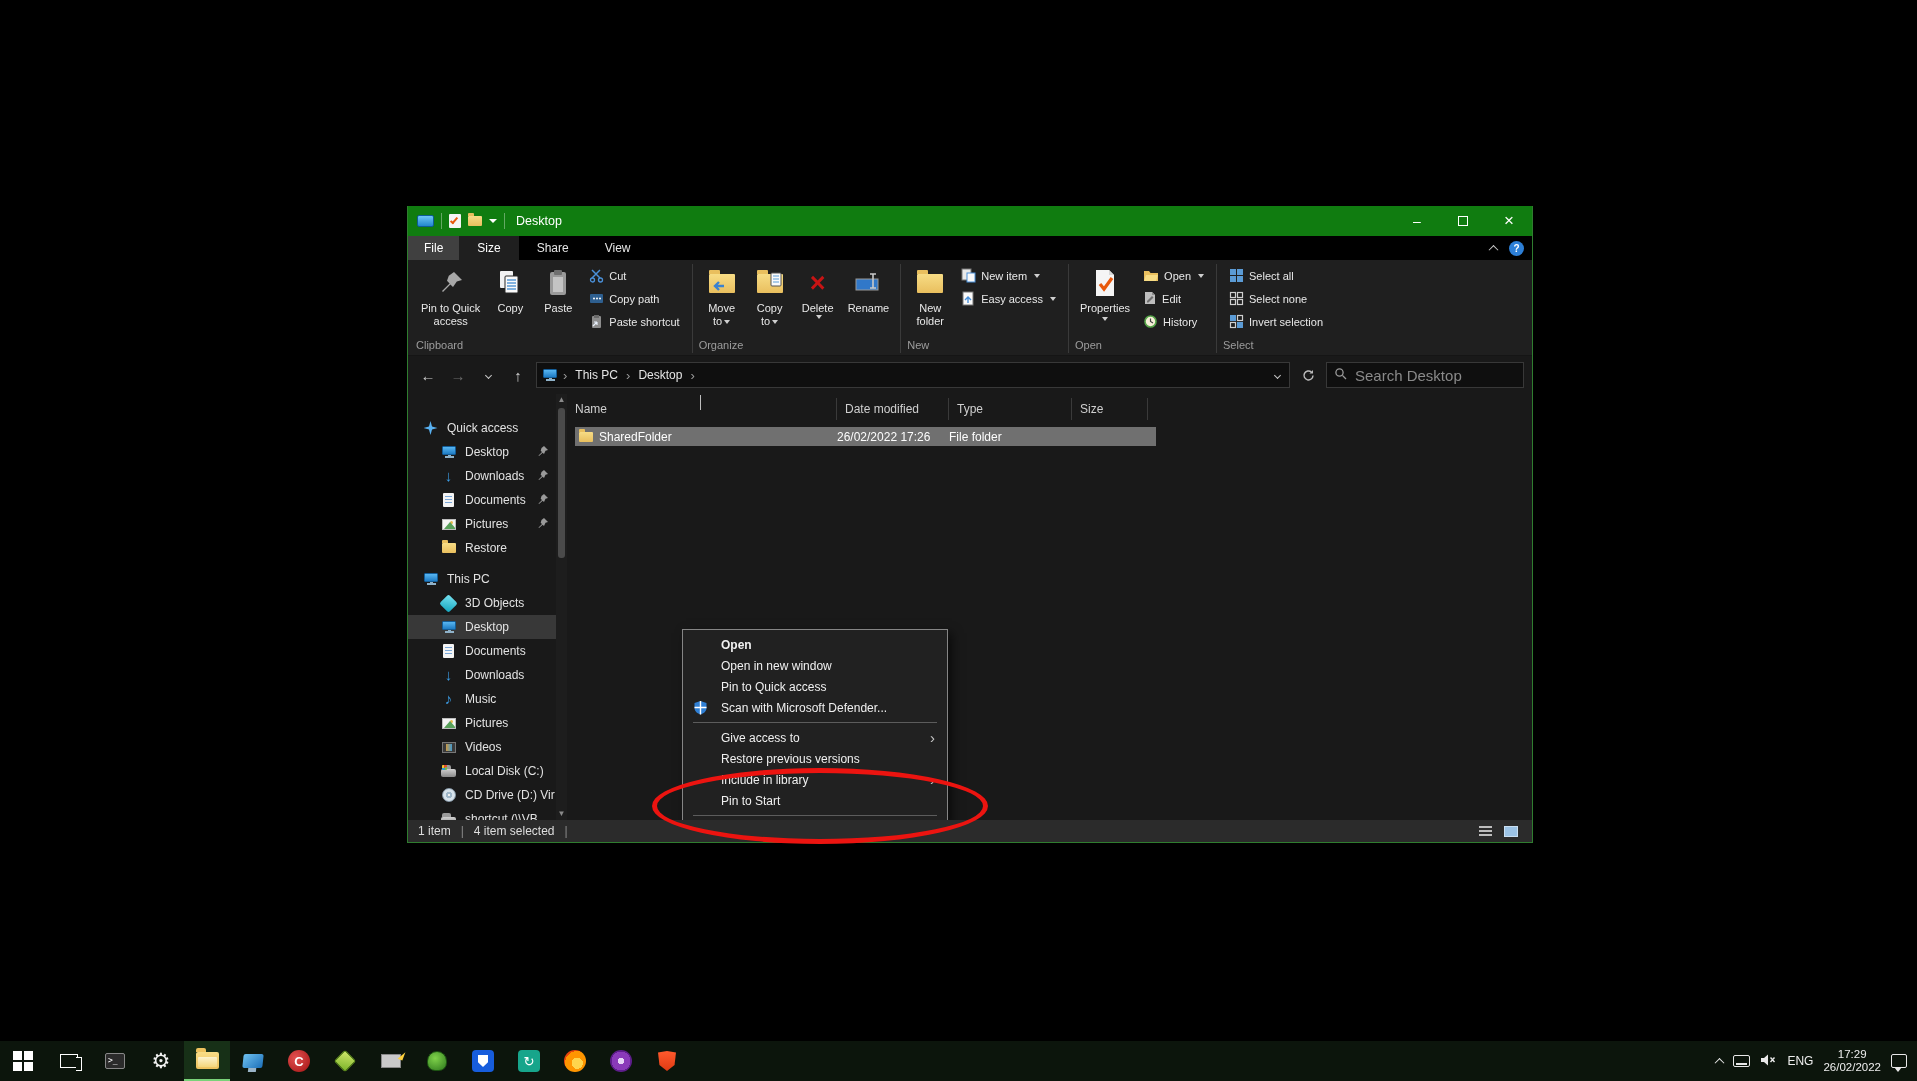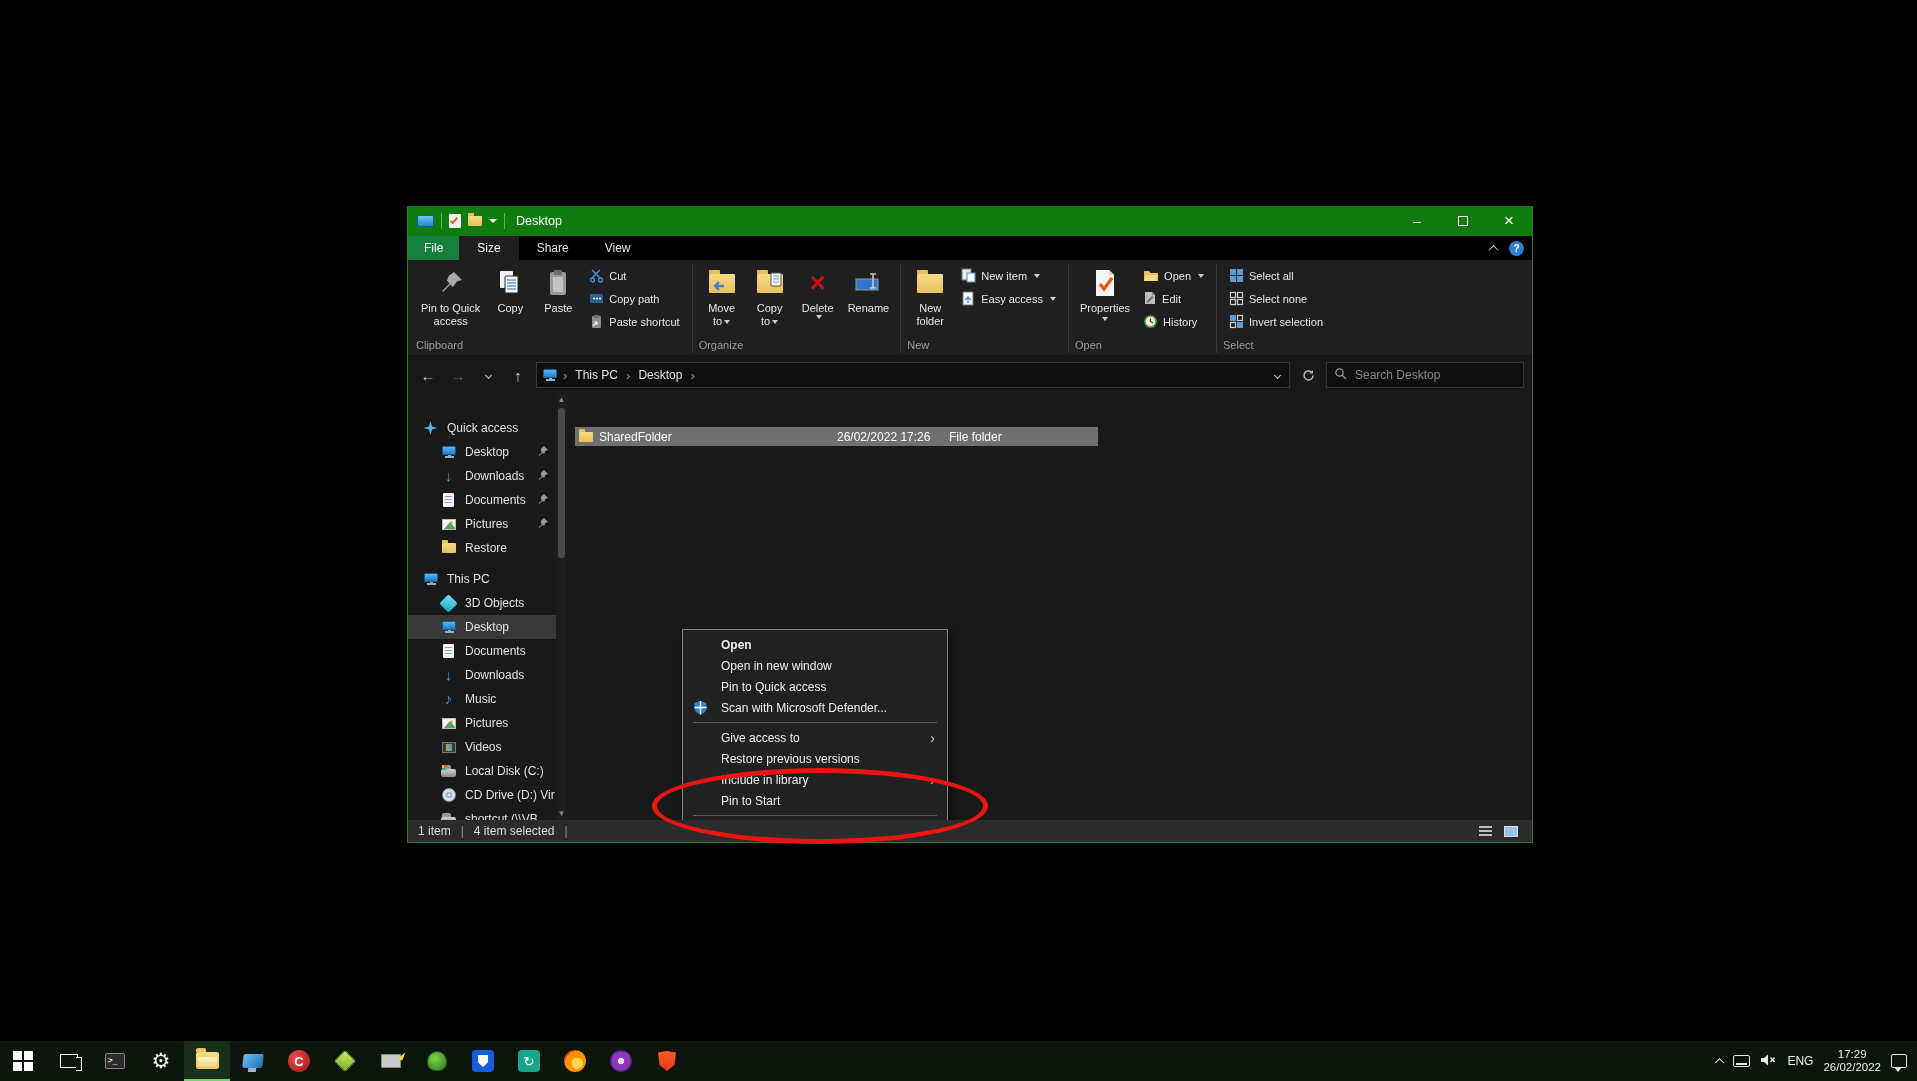--- a/index.html
+++ b/index.html
@@ -22,21 +22,21 @@
   .qat-page{width:12px;height:14px;background:#f5f5f5;border-radius:1px;position:relative}
   .qat-page .chk{position:absolute;left:3px;top:2px}
   .chk{width:4px;height:8px;border-right:2px solid #e8590c;border-bottom:2px solid #e8590c;transform:rotate(40deg)}
   .fold{position:relative;width:14px;height:10px;background:linear-gradient(#f7dc85,#e9bf5e);border-radius:1px}
   .fold::before{content:"";position:absolute;top:-3px;left:0;width:6px;height:3px;background:#e9bf5e;border-radius:1px 1px 0 0}
   .dropcaret{width:0;height:0;border-left:4px solid transparent;border-right:4px solid transparent;border-top:4px solid #fff}
 
   
   .tabrow{height:24px;background:#000;display:flex;align-items:stretch;color:#e5e5e5;font-size:12px;position:relative}
   .tab{padding:0 18px;display:flex;align-items:center;cursor:default}
-  .tab.file{background:#15803d;color:#fff;padding:0 16px}
+  .tab.file{background:#404040;color:#fff;padding:0 16px}
   .tab.active{background:#1f1f1f;color:#fff}
   .tabrow .rgt{position:absolute;right:8px;top:0;height:24px;display:flex;align-items:center;gap:12px}
   .chev{width:7px;height:7px;border-right:1.6px solid #c8c8c8;border-bottom:1.6px solid #c8c8c8}
   .chev.up{transform:rotate(-135deg) translate(-1px,-1px)}
   .helpc{width:15px;height:15px;border-radius:50%;background:#2d7fd6;color:#fff;font-size:10px;font-weight:bold;
     display:flex;align-items:center;justify-content:center}
 
   
   .ribbon{height:96px;background:#1f1f1f;display:flex;align-items:stretch;padding:0 2px;border-bottom:1px solid #151515}
   .rgroup{display:flex;flex-direction:column;padding:3px 6px 0 6px}
@@ -55,21 +55,21 @@
 
   
   .addrrow{height:38px;display:flex;align-items:center;background:#191919;padding:0 8px;gap:6px}
   .navbtn{width:24px;height:24px;display:flex;align-items:center;justify-content:center;font-size:15px;color:#cfcfcf}
   .navbtn.dim{color:#6c6c6c}
   .addrfield{flex:1;height:26px;background:#0f0f0f;border:1px solid #383838;display:flex;align-items:center;padding:0 6px;gap:6px}
   .crumb{color:#e5e5e5;font-size:12px;padding:0 2px}
   .crumbsep{color:#9a9a9a;font-size:13px}
   .addrfield .tail{flex:1}
   .searchfield{width:198px;height:26px;background:#0f0f0f;border:1px solid #383838;display:flex;align-items:center;padding:0 7px;gap:6px}
-  .searchfield input{background:transparent;border:none;outline:none;color:#0ea5e9;font-size:12px;width:100%;
+  .searchfield input{background:transparent;border:none;outline:none;color:#0ea5e9;font-size:15px;width:100%;
     font-family:"Liberation Sans",sans-serif}
   .searchfield input::placeholder{color:#8a8a8a}
 
   
   .main{position:relative;height:426px;display:flex;background:#191919;overflow:hidden}
   .sidebar{width:148px;padding-top:22px;position:relative}
   .sitem{height:24px;display:flex;align-items:center;gap:8px;color:#e2e2e2;font-size:12px;padding-left:14px;white-space:nowrap;cursor:default}
   .sitem.ind{padding-left:32px}
   .sitem.sel{background:#383838}
   .sitem .lbl{overflow:hidden;text-overflow:clip}
@@ -77,21 +77,21 @@
   .gapTop{margin-top:7px}
   .sscroll{width:11px;background:#1d1d1d;position:relative}
   .sscroll .sarr{position:absolute;left:0;width:11px;height:12px;color:#8a8a8a;font-size:8px;text-align:center;line-height:12px}
   .sscroll .thumb{position:absolute;left:2px;top:14px;width:7px;height:150px;background:#4a4a4a;border-radius:3px}
 
   .filepane{flex:1;position:relative;padding-top:4px}
   .hdr{display:flex;height:22px;color:#cfcfcf;font-size:12px;position:relative}
   .hcell{display:flex;align-items:center;padding-left:8px;border-right:1px solid #3a3a3a;height:22px}
   .sortc{position:absolute;left:133px;top:-3px}
   .chev.sm{width:5px;height:5px;border-color:#bdbdbd}
-  .frow{position:absolute;left:8px;top:33px;width:523px;height:19px;display:flex;align-items:center;background:#707070;color:#fdfdfd;font-size:12px}
+  .frow{position:absolute;left:8px;top:33px;width:581px;height:19px;display:flex;align-items:center;background:#707070;color:#fdfdfd;font-size:12px}
   .frow .c1{width:262px;display:flex;align-items:center;gap:6px;padding-left:4px}
   .frow .c2{width:112px}.frow .c3{width:123px}
 
   
   .cmenu{position:absolute;left:274px;top:235px;width:266px;background:#212121;border:1px solid #858585;
     padding:4px 0;box-shadow:4px 4px 10px rgba(0,0,0,.6);z-index:5}
   .mi{height:21px;display:flex;align-items:center;color:#f0f0f0;font-size:12px;padding:0 12px 0 38px;position:relative;cursor:default}
   .mi.b{font-weight:bold}
   .mi .micon{position:absolute;left:10px;top:3px}
   .mi .sub{margin-left:auto;color:#c8c8c8;font-size:15px;line-height:14px}
@@ -606,20 +606,35 @@
         </div>
       </div>
 
       <div class="sscroll">
         <span class="sarr" style="top:0">▲</span>
         <span class="thumb"></span>
         <span class="sarr" style="bottom:0">▼</span>
       </div>
 
       <div class="filepane">
+        <div class="hdr">
+          <span class="sortc"><span class="chev sm" style="transform:rotate(-135deg)"></span></span>
+          <div class="hcell" style="width:270px">
+              <span>Name</span>
+            </div>
+          <div class="hcell" style="width:112px">
+              <span>Date modified</span>
+            </div>
+          <div class="hcell" style="width:123px">
+              <span>Type</span>
+            </div>
+          <div class="hcell" style="width:76px">
+              <span>Size</span>
+            </div>
+        </div>
         <div class="frow">
           <span class="c1">
             <span class="fold"></span>
             <span>SharedFolder</span>
           </span>
           <span class="c2">26/02/2022 17:26</span>
           <span class="c3">File folder</span>
         </div>
       </div>
 

